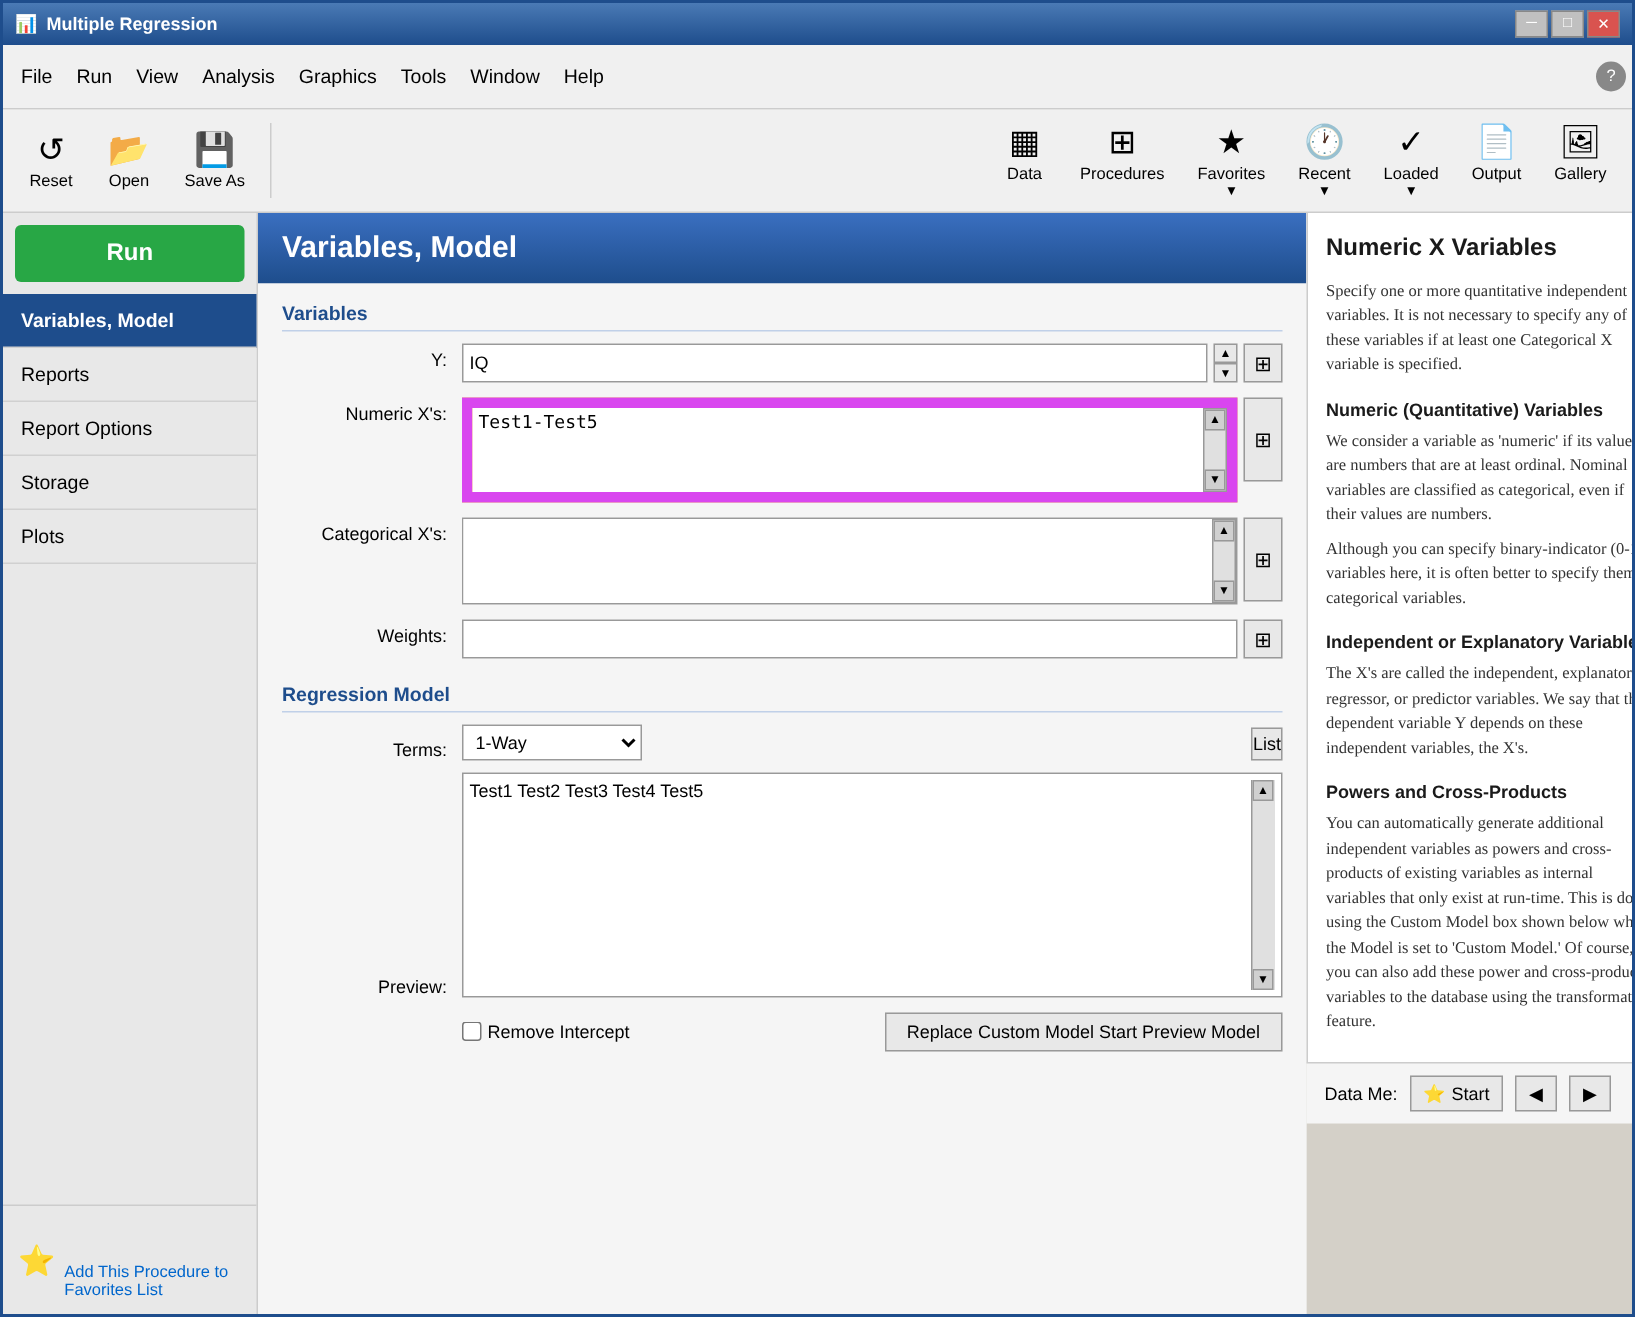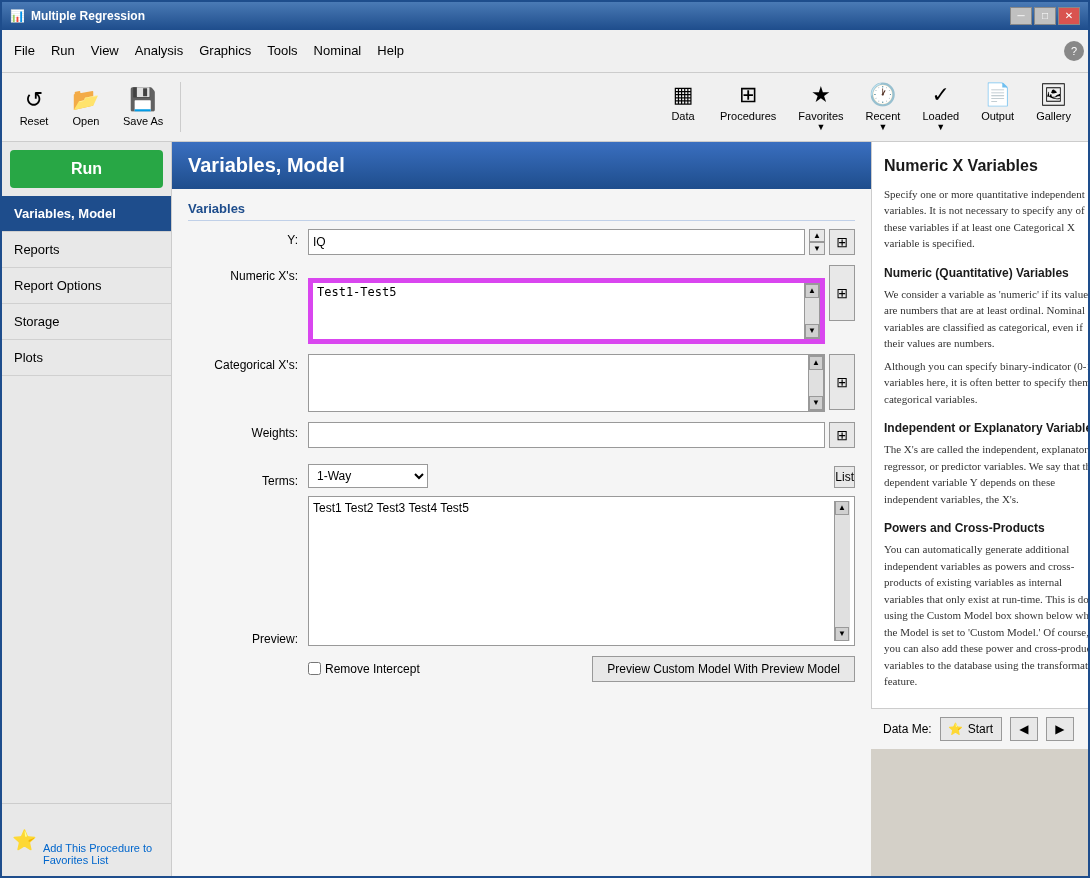--- a/index.html
+++ b/index.html
@@ -418,21 +418,21 @@
     </div>
   </div>
 
   <div class="menu-bar">
     <div class="menu-item">File</div>
     <div class="menu-item">Run</div>
     <div class="menu-item">View</div>
     <div class="menu-item">Analysis</div>
     <div class="menu-item">Graphics</div>
     <div class="menu-item">Tools</div>
-    <div class="menu-item">Nominal</div>
+    <div class="menu-item">Window</div>
     <div class="menu-item">Help</div>
     <div style="margin-left:auto; display:flex; gap:4px;">
       <div style="width:20px;height:20px;border-radius:50%;background:#888;display:flex;align-items:center;justify-content:center;color:white;font-size:11px;cursor:pointer;">?</div>
     </div>
   </div>
 
   <div class="toolbar">
     <div class="toolbar-btn">
       <span class="toolbar-icon">↺</span>
       <span>Reset</span>
@@ -517,21 +517,21 @@
                 <div class="spin-btn">▲</div>
                 <div class="spin-btn">▼</div>
               </div>
               <div class="select-btn">⊞</div>
             </div>
           </div>
 
           <div class="field-row">
             <div class="field-label">Numeric X's:</div>
             <div class="field-input-wrap">
-              <div class="input-with-scroll" style="flex:1; border:5px solid #d946ef; background:#fde047;margin-top:13px;">
+              <div class="input-with-scroll" style="flex:1; border:7px solid #d946ef; background:#fde047;">
                 <textarea class="field-input-tall" style="border: none; flex: 1 1 0%;">Test1-Test5</textarea>
                 <div class="scroll-bar-v">
                   <div class="scroll-arrow">▲</div>
                   <div style="flex:1;"></div>
                   <div class="scroll-arrow">▼</div>
                 </div>
               </div>
               <div class="select-btn-tall">⊞</div>
             </div>
           </div>
@@ -554,20 +554,21 @@
           <div class="field-row">
             <div class="field-label">Weights:</div>
             <div class="field-input-wrap">
               <input type="text" class="field-input" style="width: 180px;" value="">
               <div class="select-btn">⊞</div>
             </div>
           </div>
         </div>
 
         <div class="regression-section">
+          <div class="section-title">Regression Model</div>
 
           <div class="terms-row">
             <div class="terms-label">Terms:</div>
             <select class="terms-select">
               <option>1-Way</option>
               <option>2-Way</option>
               <option>3-Way</option>
               <option>Custom</option>
             </select>
             <div class="list-btn">List</div>
@@ -585,21 +586,21 @@
                 <div class="scroll-arrow">▼</div>
               </div>
             </div>
           </div>
 
           <div class="bottom-row">
             <label class="checkbox-label">
               <input type="checkbox" style="">
               <span>Remove Intercept</span>
             </label>
-            <button class="replace-btn">Preview Custom Model With Preview Model</button>
+            <button class="replace-btn">Replace Custom Model Start Preview Model</button>
           </div>
         </div>
       </div>
     </div>
 
     <div class="help-panel-container">
       <div class="help-panel">
         <div class="help-title">Numeric X Variables</div>
         <p class="help-text">Specify one or more quantitative independent variables. It is not necessary to specify any of these variables if at least one Categorical X variable is specified.</p>
 

